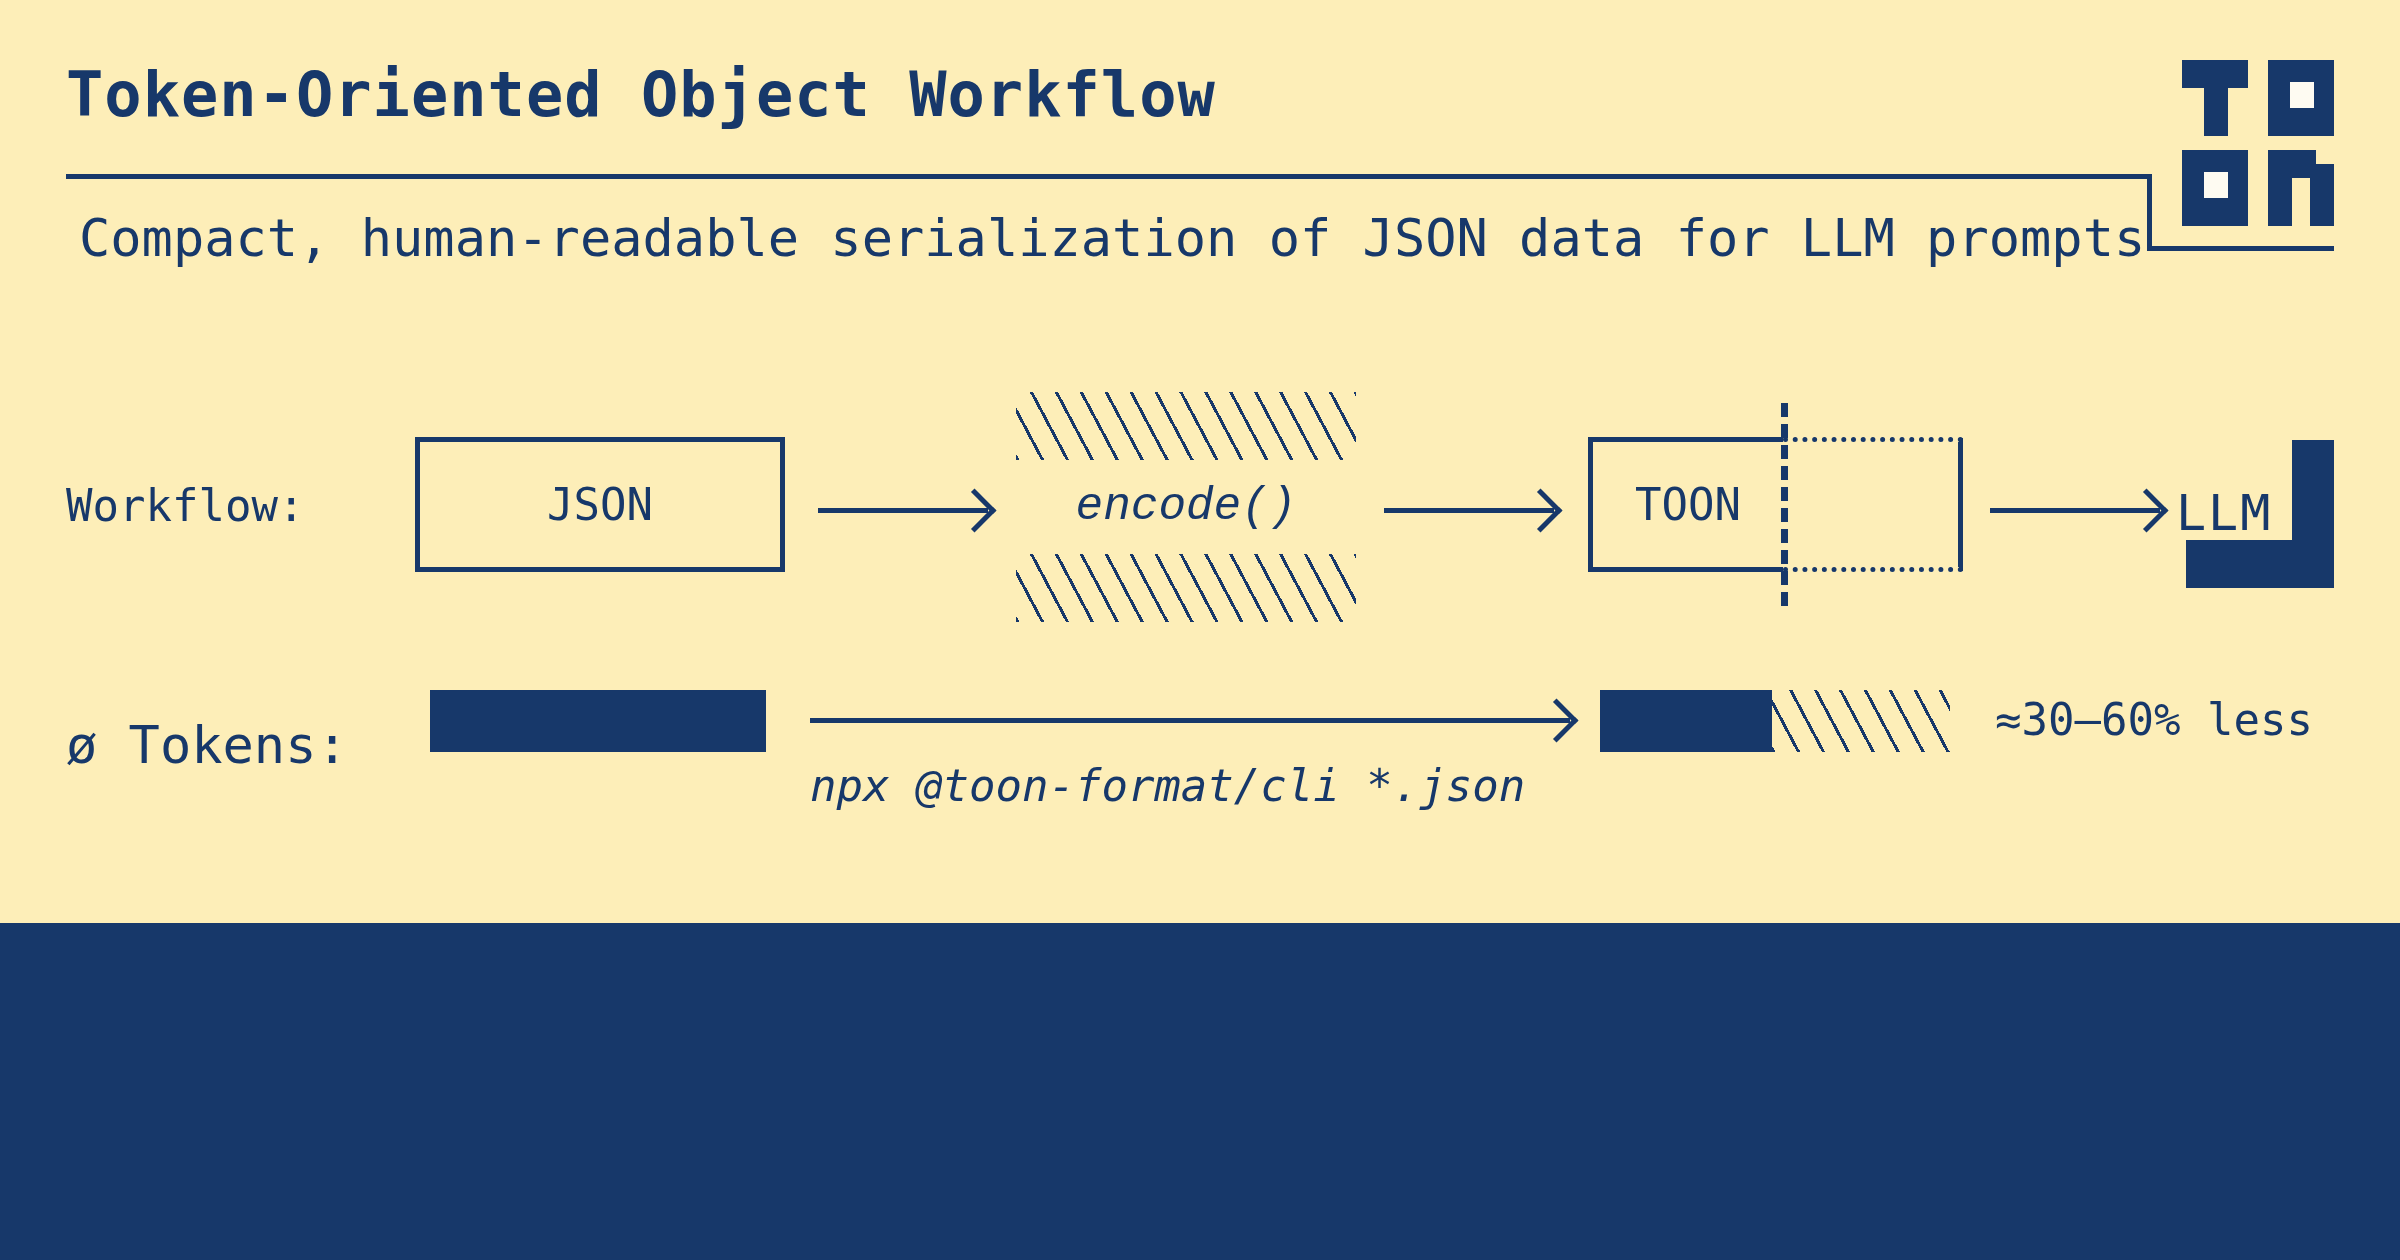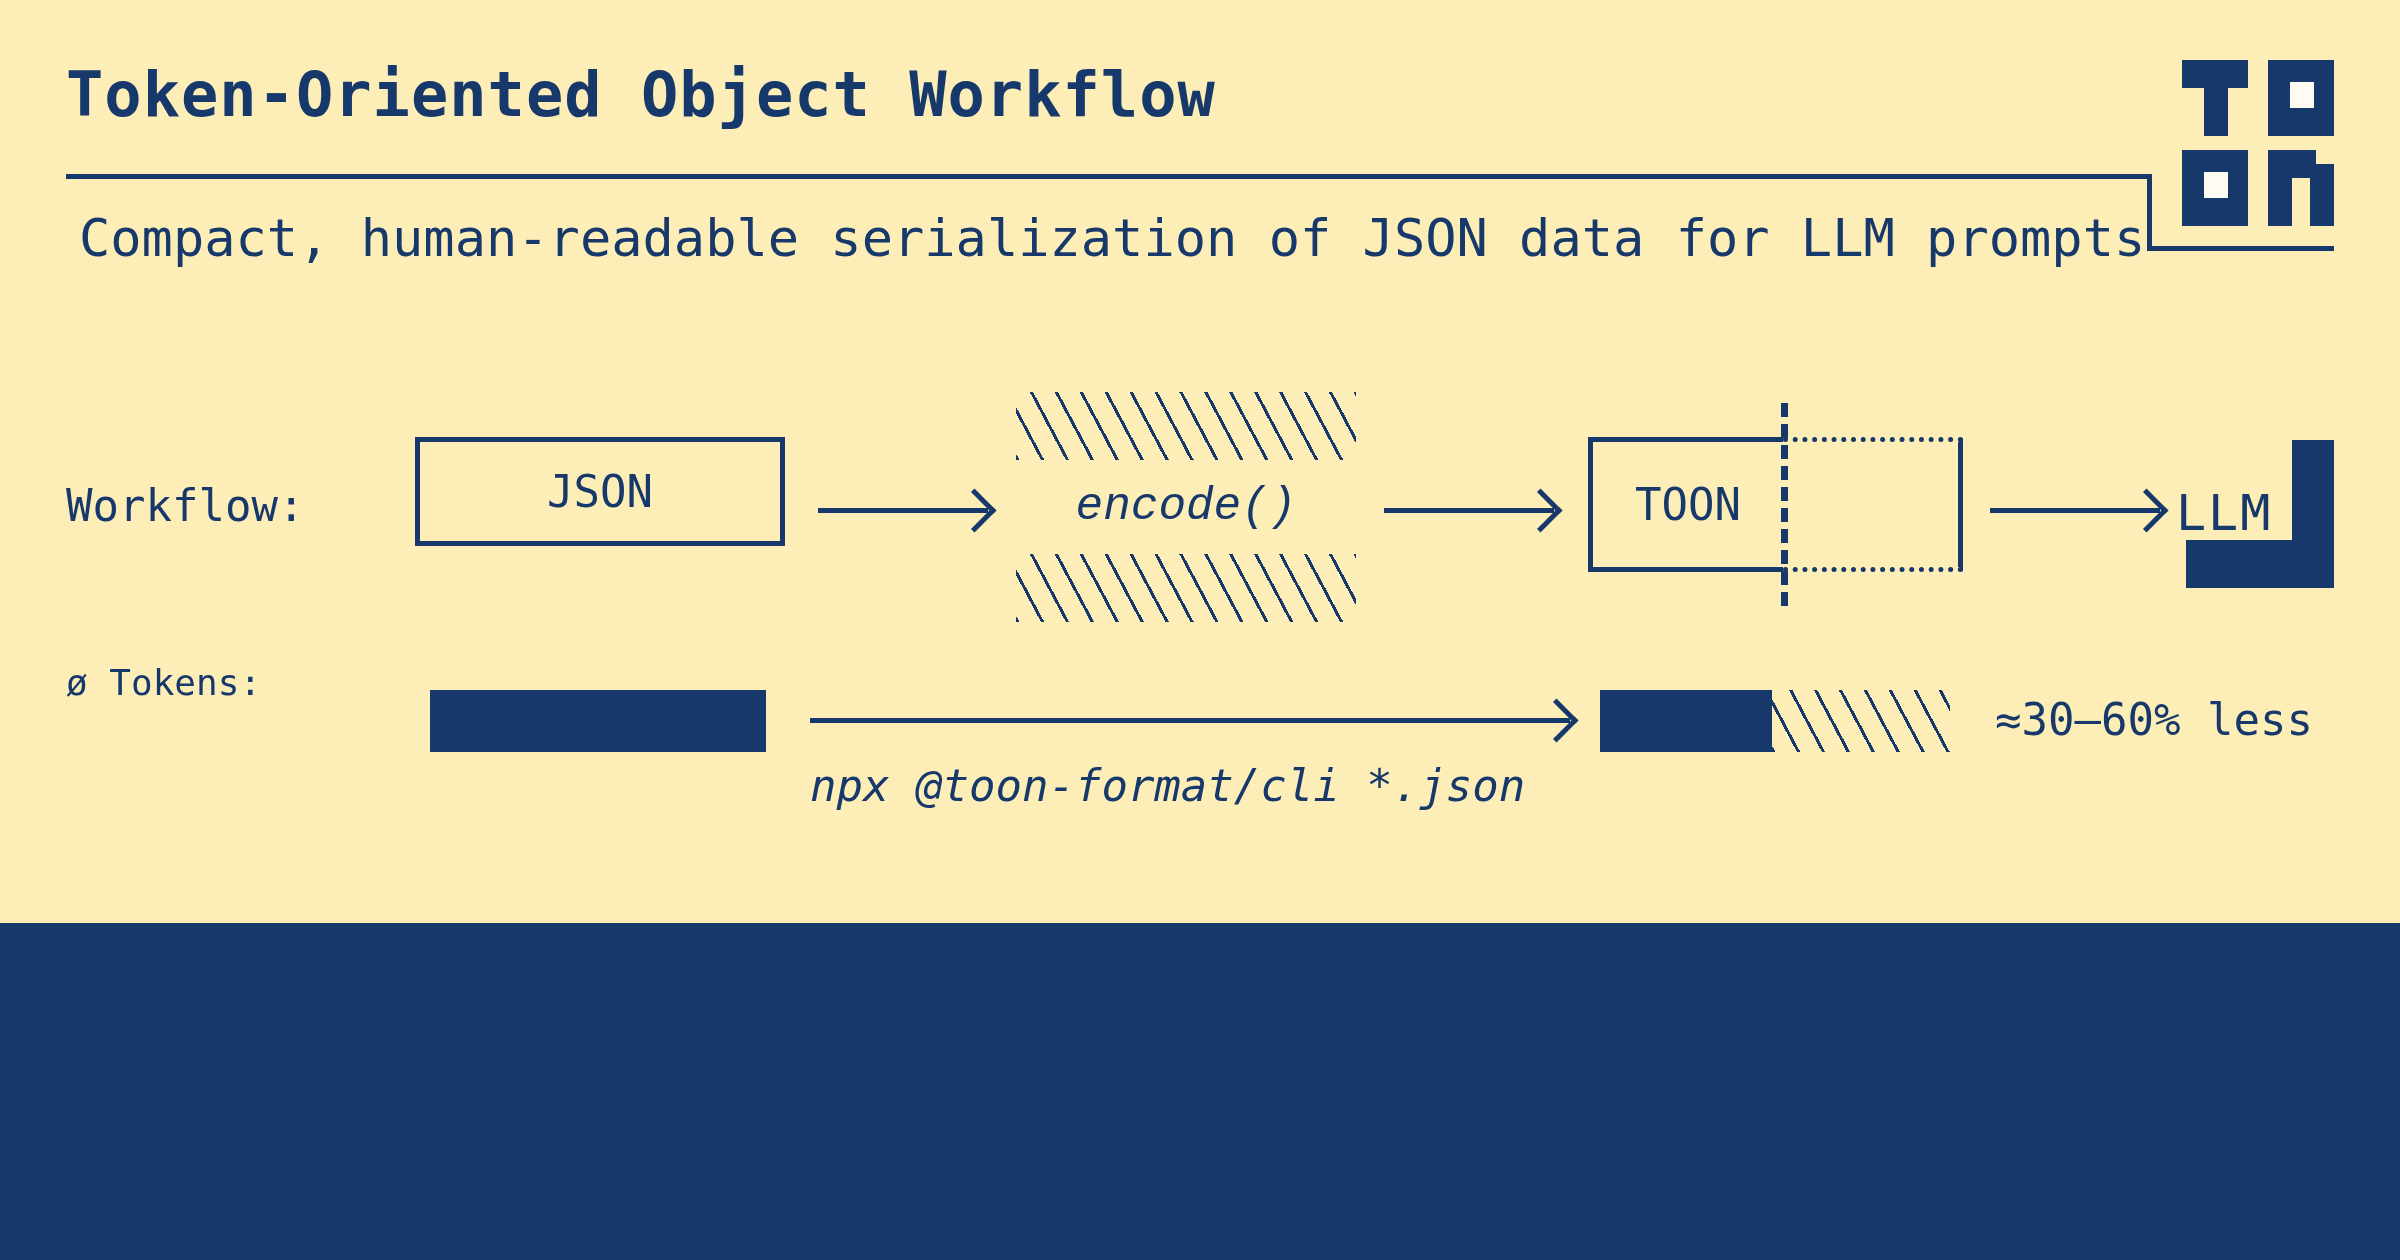--- a/index.html
+++ b/index.html
@@ -36,21 +36,21 @@
   .lg-o2{left:0;top:90px;width:66px;height:76px;background:#17386a;}
   .lg-o2 i{position:absolute;left:22px;top:22px;width:24px;height:26px;background:#fefbf2;display:block;}
   .lg-n-top{left:86px;top:90px;width:48px;height:28px;background:#17386a;}
   .lg-n-l{left:86px;top:118px;width:24px;height:48px;background:#17386a;}
   .lg-n-r{left:128px;top:104px;width:24px;height:62px;background:#17386a;}
 
   
   .wf-label{position:absolute;left:66px;top:480px;font-size:44px;white-space:nowrap;}
 
   .box-json{
-    position:absolute;left:415px;top:437px;width:370px;height:109px;
+    position:absolute;left:415px;top:437px;width:370px;height:135px;
     border:5px solid #17386a;box-sizing:border-box;
     display:flex;align-items:center;justify-content:center;
     font-size:44px;
   }
 
   .arrow{position:absolute;height:5px;background:#17386a;}
   .arrow::after{
     content:"";position:absolute;right:-2px;top:-13px;
     width:26px;height:26px;
     border-top:5px solid #17386a;border-right:5px solid #17386a;
@@ -88,21 +88,21 @@
     position:absolute;left:193px;top:-34px;width:0;height:203px;
     border-left:7px dashed #17386a;
   }
 
   .llm-wrap{position:absolute;left:2186px;top:440px;width:148px;height:148px;}
   .llm-bar-r{position:absolute;right:0;top:0;width:42px;height:148px;background:#17386a;}
   .llm-bar-b{position:absolute;left:0;bottom:0;width:148px;height:48px;background:#17386a;}
   .llm-txt{position:absolute;left:2176px;top:484px;font-size:50px;letter-spacing:2px;}
 
   
-  .tok-label{position:absolute;left:66px;top:662px;font-size:36px;white-space:nowrap;}
+  .tok-label{position:absolute;left:66px;top:715px;font-size:52px;white-space:nowrap;}
   .try-label{position:absolute;left:66px;top:760px;font-size:44px;white-space:nowrap;}
 
   .bar-json{position:absolute;left:430px;top:690px;width:336px;height:62px;background:#17386a;}
 
   .arr-long{left:810px;top:718px;width:760px;}
 
   .bar-toon{position:absolute;left:1600px;top:690px;width:350px;height:62px;}
   .bar-toon .solid{position:absolute;left:0;top:0;width:172px;height:62px;background:#17386a;}
   .bar-toon .hat{position:absolute;left:172px;top:0;width:178px;height:62px;}
 

